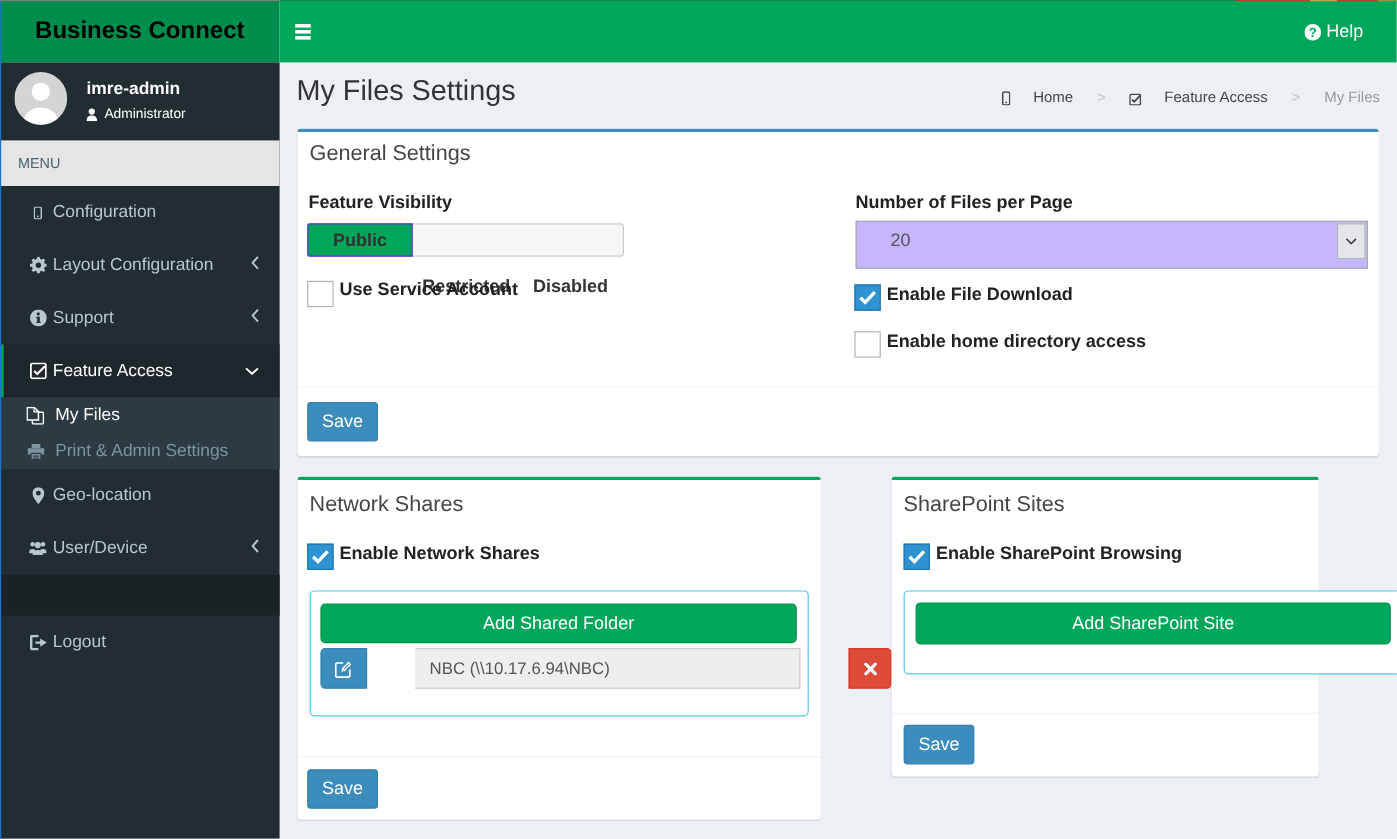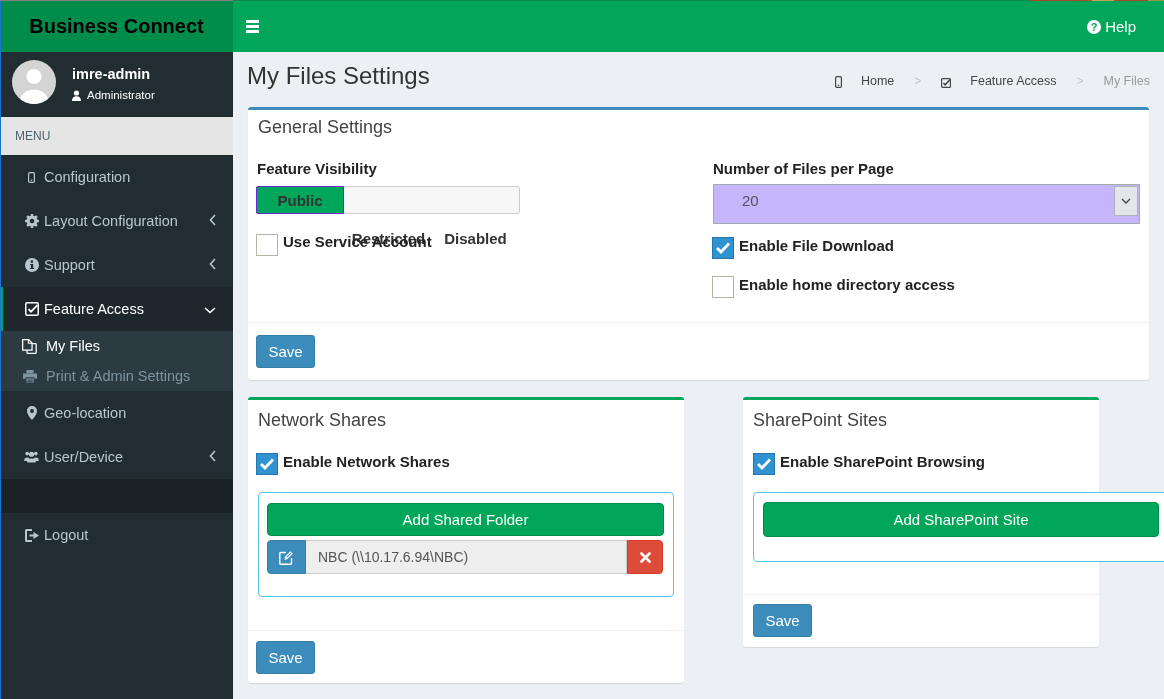--- a/index.html
+++ b/index.html
@@ -53,21 +53,21 @@
 #box1 { left:248px; top:107px; width:901px; height:273px; }
 #btngrp { position:absolute; left:8px; top:76px; width:264px; height:28px; border:1px solid #ccc; border-radius:3px; background:#f7f7f7; display:flex; }
 #btngrp div { width:88px; text-align:center; font-weight:bold; font-size:15px; color:#333; line-height:26px;margin-top:39px; }
 #btngrp .on { background:#00a65a; border-radius:2px 0 0 2px; margin:-1px 1px -1px -1px; width:89px; height:28px; line-height:28px; border:1px solid #6d28d9; }
 #sel { position:absolute; left:465px; top:74px; width:427px; height:40px; background:#c4b5fd; border:1px solid #a3aab0; color:#555; font-size:15px; line-height:32px; padding-left:28px; }
 #sel .arr { position:absolute; right:1px; top:1px; width:24px; height:30px; background:#e3e5e8; border:1px solid #adb3b8; display:flex; align-items:center; justify-content:center; }
 .ibox { position:absolute; border:1px solid #53c6e8; border-radius:4px; background:#fff; }
 .gbtn { position:absolute; background:#00a65a; border:1px solid #008d4c; border-radius:4px; color:#fff; font-size:15px; text-align:center; }
 #box2 { left:248px; top:397px; width:436px; height:286px; }
 #box3 { left:713px; top:397px; width:356px; height:250px;margin-left:30px; }
-#igrp { position:absolute; left:8px; top:47px; height:34px; display:flex; }
+#igrp { position:absolute; left:8px; top:47px; height:34px; display:flex;gap:40px; }
 #igrp .ebtn { width:39px; background:#3c8dbc; border:1px solid #367fa9; border-radius:4px 0 0 4px; display:flex; align-items:center; justify-content:center; }
 #igrp .inp { width:321px; background:#eee; border:1px solid #ccc; border-left:none; color:#555; font-size:14px; line-height:32px; padding-left:12px; }
 #igrp .xbtn { width:36px; background:#dd4b39; border:1px solid #d73925; border-radius:0 4px 4px 0; display:flex; align-items:center; justify-content:center; }
 </style>
 </head>
 <body>
 <div id="topline" class="abs"></div>
 <div id="leftline" class="abs"></div>
 <div id="logo" class="abs">Business Connect</div>
 <div id="navbar" class="abs">

